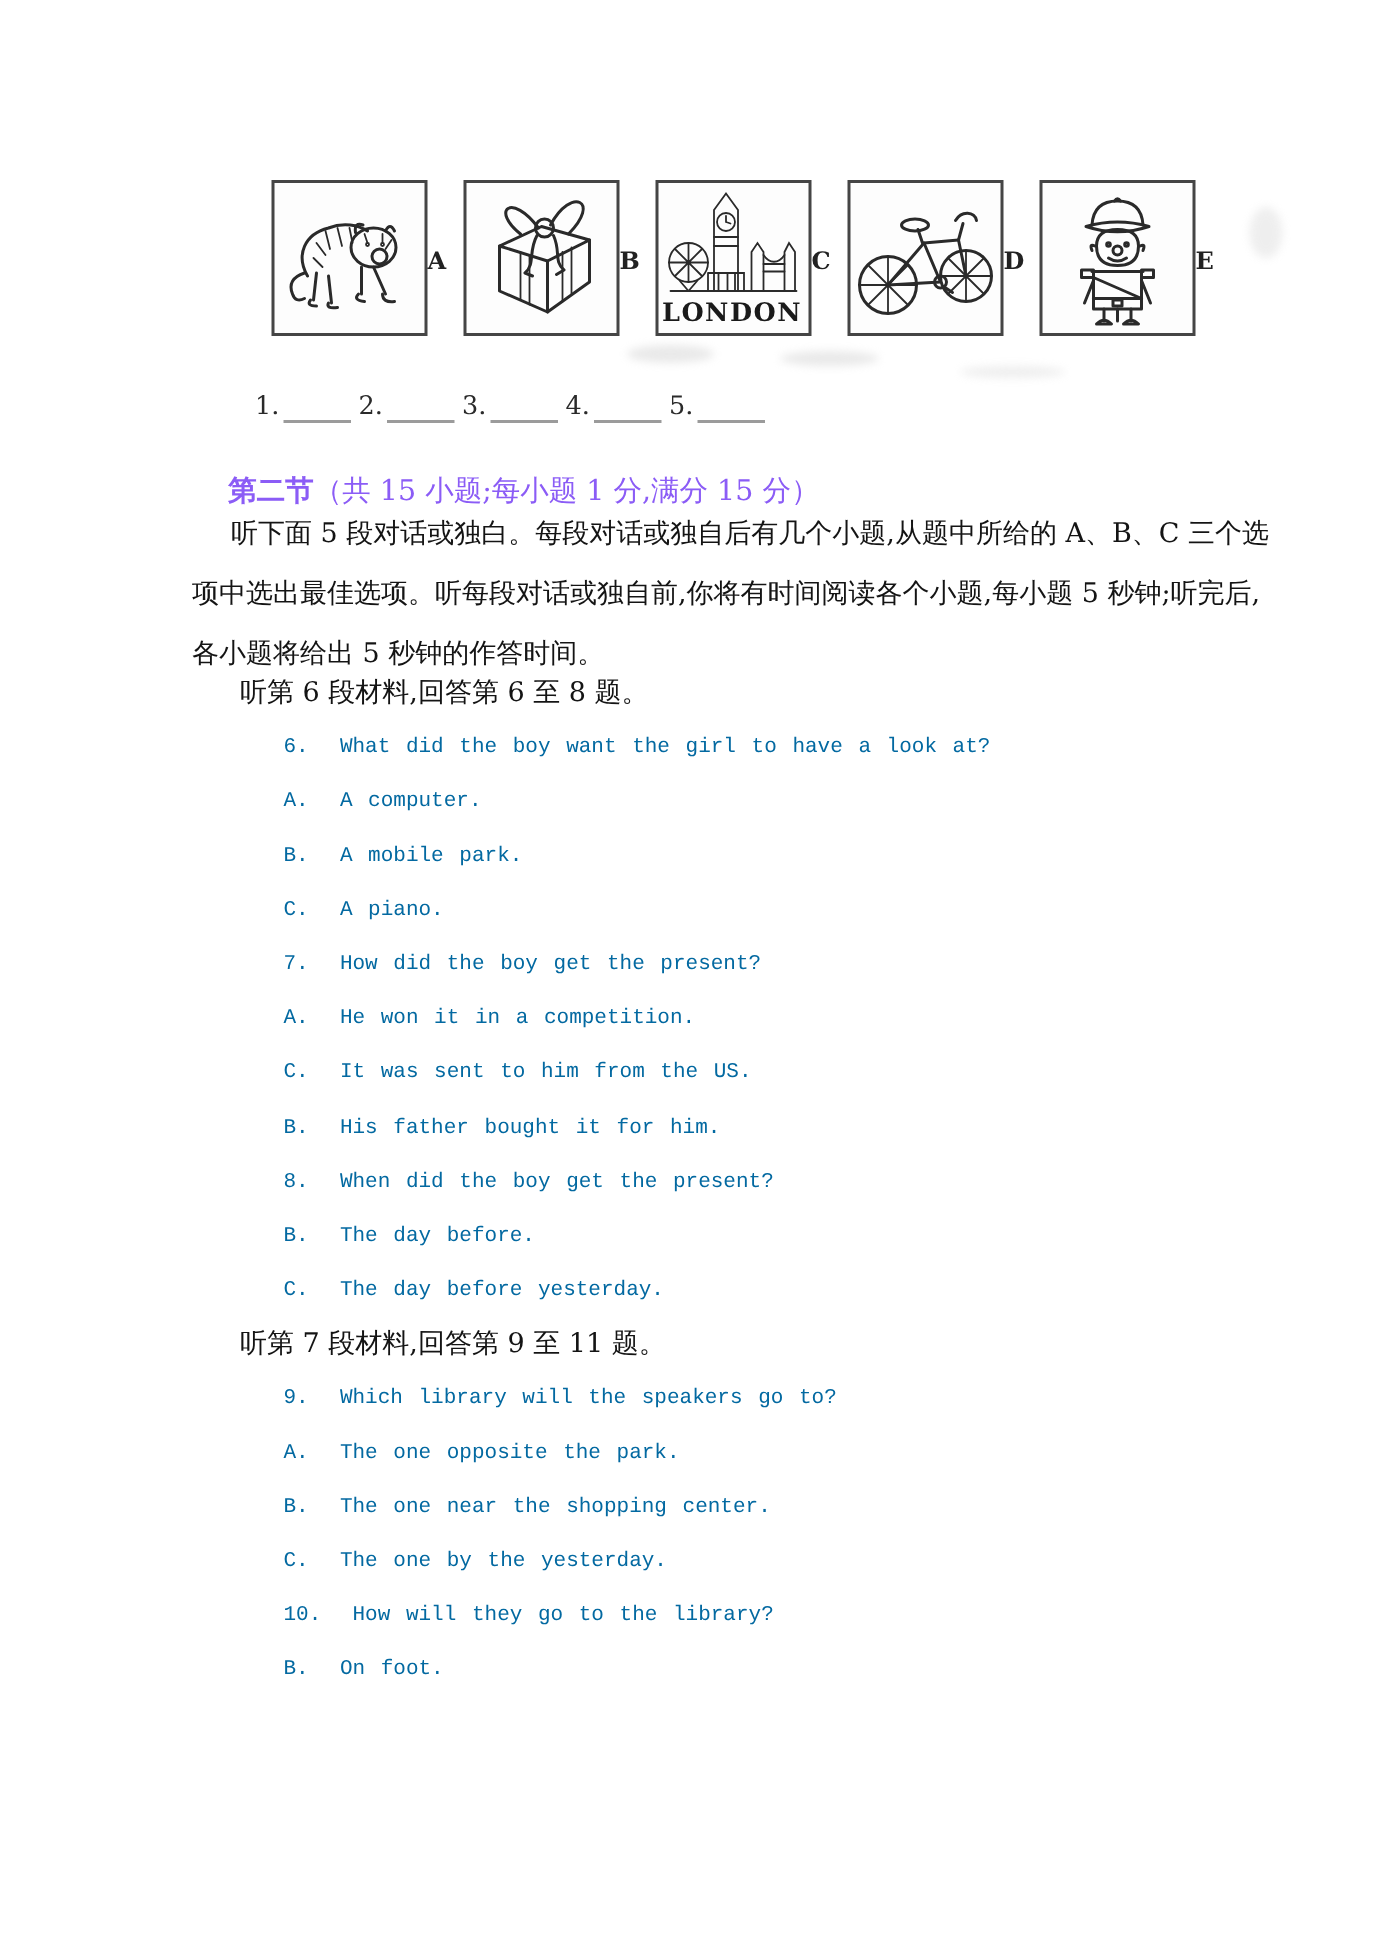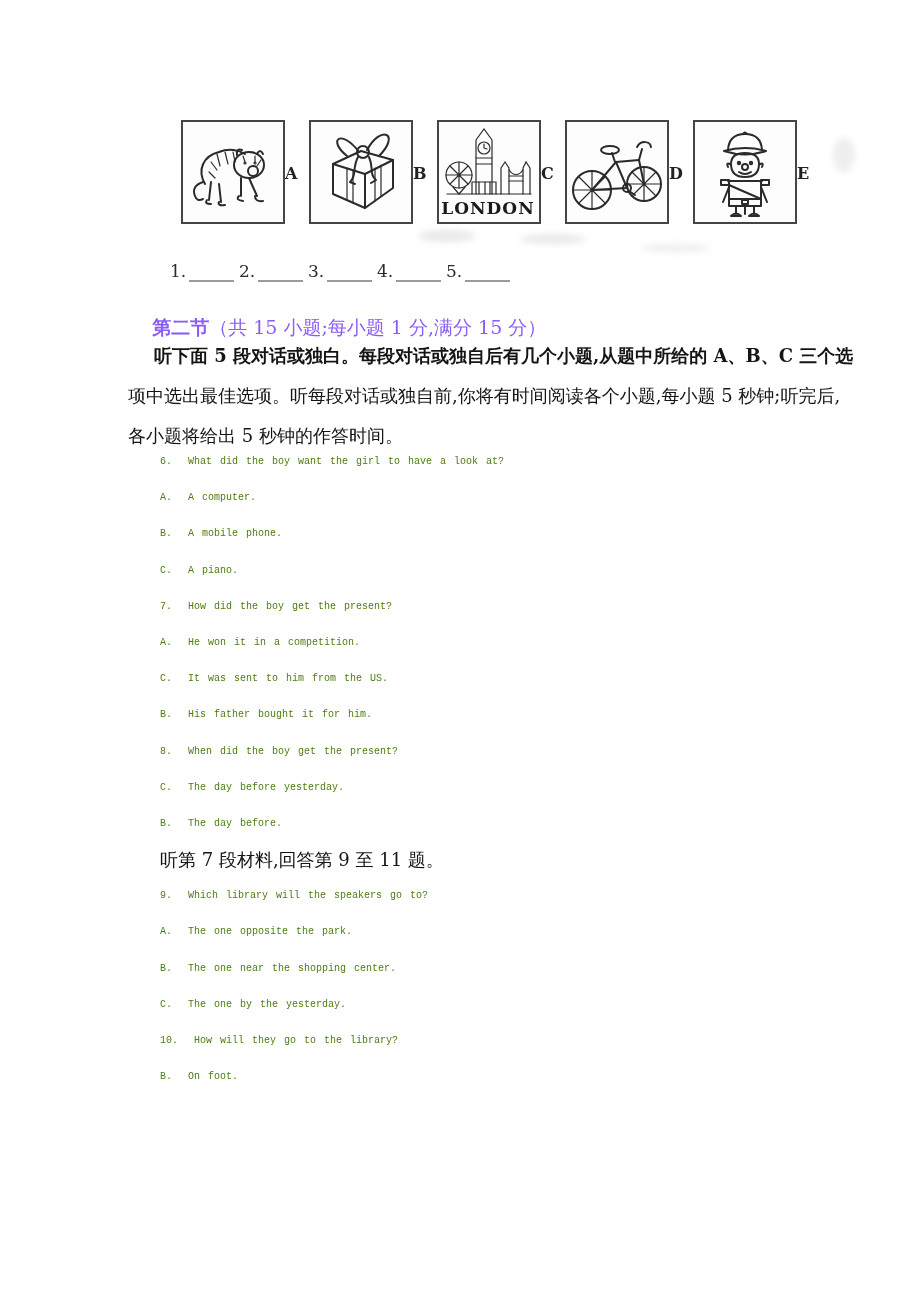--- a/index.html
+++ b/index.html
@@ -59,34 +59,34 @@
     font-size:19px;line-height:25px;white-space:pre;color:#8b5cf6;
   }
   .section-heading .bold{font-weight:bold;}
 
   
   .instructions{
     position:absolute;left:128px;top:336px;width:700px;
     font-size:18px;color:#141414;
   }
   .instr-line{line-height:40px;white-space:pre;}
-  .instr-line:first-child{text-indent:26px;font-weight:bold;}
+  .instr-line:first-child{text-indent:26px;}
 
   
   .qa-block{
     position:absolute;left:160px;top:444px;width:660px;
   }
   .line{
     height:36.2px;line-height:36.2px;
     white-space:pre;
   }
   .line.cn{font-size:18px;color:#141414;}
   .line.en{
     font-family:"Liberation Mono","DejaVu Sans Mono",monospace;
-    font-size:10px;color:#4d7c0f;word-spacing:2px;
+    font-size:14px;color:#0369a1;word-spacing:2px;margin-left:29px;
   }
 
   
   .smudge{
     position:absolute;background:#c9c9c9;border-radius:50%;
     filter:blur(3px);opacity:.4;
   }
   .smudge.s1{left:418px;top:230px;width:58px;height:12px;}
   .smudge.s2{left:520px;top:234px;width:66px;height:10px;}
   .smudge.s3{left:833px;top:138px;width:22px;height:34px;opacity:.3;}
@@ -258,31 +258,32 @@
     <span class="bold">第二节</span><span>（共 15 小题;每小题 1 分,满分 15 分）</span>
   </div>
 
   <div class="instructions">
     <div class="instr-line">听下面 5 段对话或独白。每段对话或独自后有几个小题,从题中所给的 A、B、C 三个选</div>
     <div class="instr-line">项中选出最佳选项。听每段对话或独自前,你将有时间阅读各个小题,每小题 5 秒钟;听完后,</div>
     <div class="instr-line">各小题将给出 5 秒钟的作答时间。</div>
   </div>
 
   <div class="qa-block">
+    <div class="line cn">听第 6 段材料,回答第 6 至 8 题。</div>
     <div class="line en">6.  What did the boy want the girl to have a look at?</div>
     <div class="line en">A.  A computer.</div>
-    <div class="line en">B.  A mobile phone.</div>
+    <div class="line en">B.  A mobile park.</div>
     <div class="line en">C.  A piano.</div>
     <div class="line en">7.  How did the boy get the present?</div>
     <div class="line en">A.  He won it in a competition.</div>
     <div class="line en">C.  It was sent to him from the US.</div>
     <div class="line en">B.  His father bought it for him.</div>
     <div class="line en">8.  When did the boy get the present?</div>
+    <div class="line en">B.  The day before.</div>
     <div class="line en">C.  The day before yesterday.</div>
-    <div class="line en">B.  The day before.</div>
     <div class="line cn">听第 7 段材料,回答第 9 至 11 题。</div>
     <div class="line en">9.  Which library will the speakers go to?</div>
     <div class="line en">A.  The one opposite the park.</div>
     <div class="line en">B.  The one near the shopping center.</div>
     <div class="line en">C.  The one by the yesterday.</div>
     <div class="line en">10.  How will they go to the library?</div>
     <div class="line en">B.  On foot.</div>
   </div>
 
 </div>

